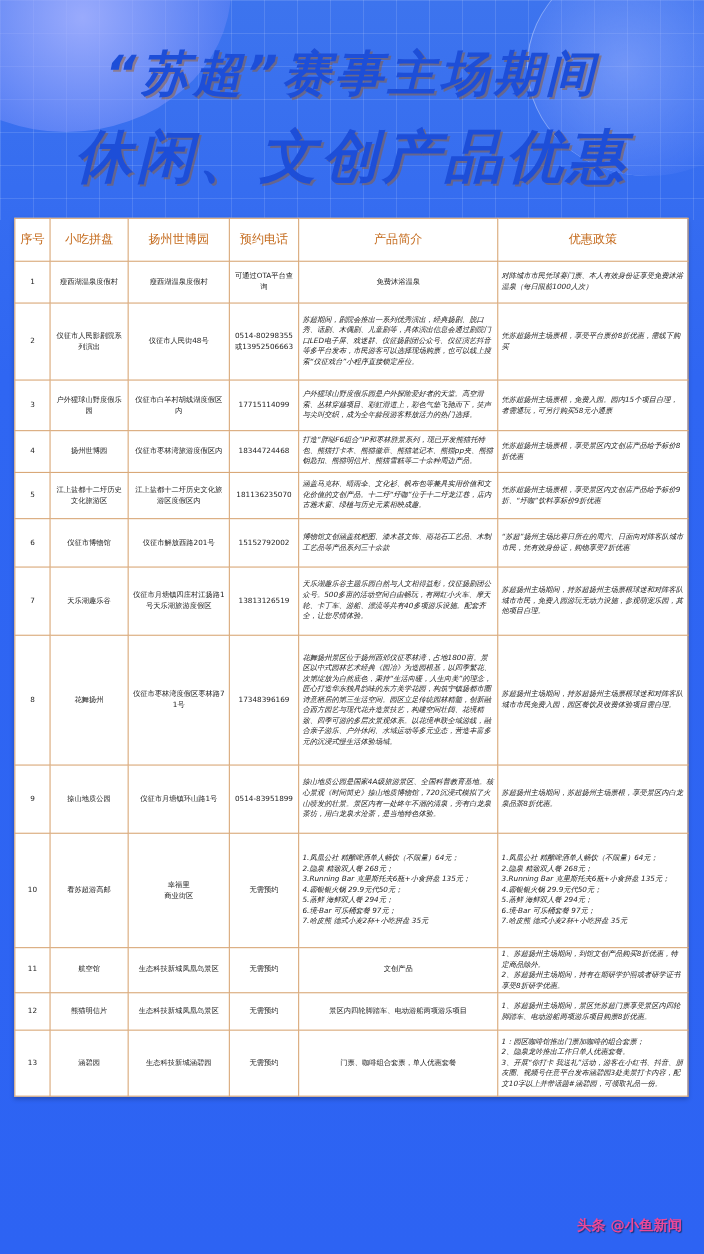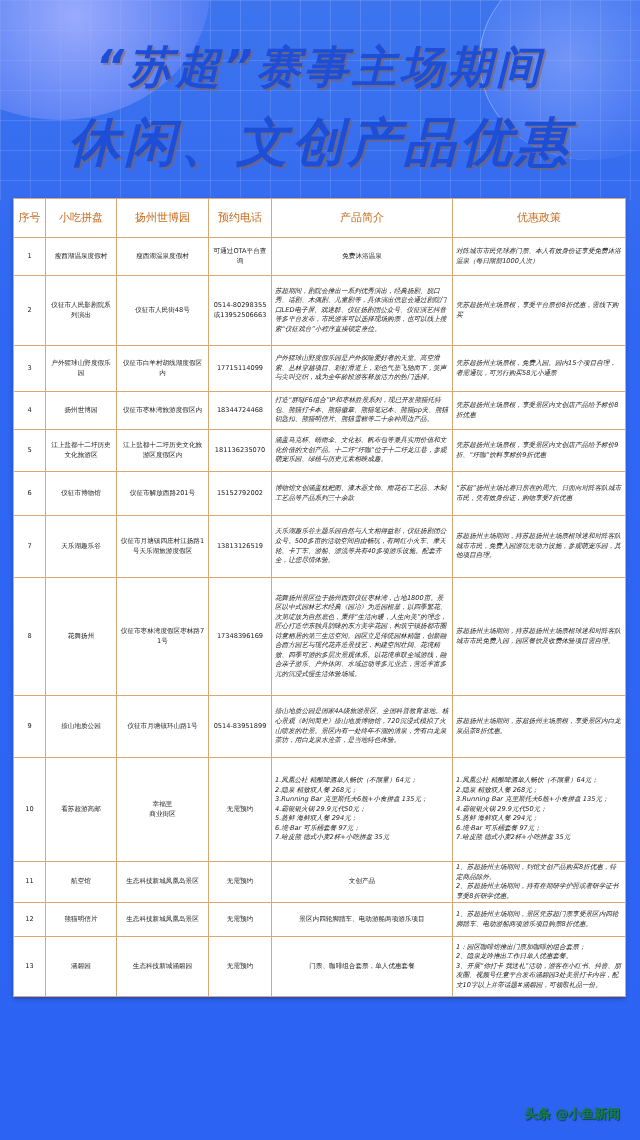--- a/index.html
+++ b/index.html
@@ -57,21 +57,21 @@
   col.no { width: 32px; }
   col.name { width: 71px; }
   col.addr { width: 92px; }
   col.tel { width: 63px; }
   col.intro { width: 181px; }
   col.policy { width: 173px; }
   .pre { white-space: pre-line; }
 
   .watermark {
     position: absolute; right: 20px; top: 1105px;
-    color: #15803d; font-size: 13px; font-weight: bold;
+    color: #ec4899; font-size: 13px; font-weight: bold;
     text-shadow: 1px 1px 1px rgba(0,0,0,0.5);
     font-family: "DejaVu Sans", sans-serif;
   }
 </style>
 </head>
 <body>
 
 <div class="grid-bg"></div>
 <div class="orb-left"></div>
 <div class="orb-right"></div>
@@ -131,21 +131,21 @@
           <td class="c pre">仪征市枣林湾旅游度假区内</td>
           <td class="c pre">18344724468</td>
           <td class="l pre">打造“胖哒F6组合”IP和枣林胜景系列，现已开发熊猫托特包、熊猫打卡本、熊猫徽章、熊猫笔记本、熊猫pp夹、熊猫钥匙扣、熊猫明信片、熊猫雪糕等二十余种周边产品。</td>
           <td class="l pre">凭苏超扬州主场票根，享受景区内文创店产品给予标价8折优惠</td>
         </tr>
         <tr style="height: 42px;">
           <td class="c">5</td>
           <td class="c">江上盐都十二圩历史文化旅游区</td>
           <td class="c pre">江上盐都十二圩历史文化旅游区度假区内</td>
           <td class="c pre">181136235070</td>
-          <td class="l pre">涵盖马克杯、晴雨伞、文化衫、帆布包等兼具实用价值和文化价值的文创产品。十二圩“圩咖”位于十二圩龙江巷，参观萌宠乐园、绿植与历史元素相映成趣。</td>
+          <td class="l pre">涵盖马克杯、晴雨伞、文化衫、帆布包等兼具实用价值和文化价值的文创产品。十二圩“圩咖”位于十二圩龙江巷，店内古雅木窗、绿植与历史元素相映成趣。</td>
           <td class="l pre">凭苏超扬州主场票根，享受景区内文创店产品给予标价9折、“圩咖”饮料享标价9折优惠</td>
         </tr>
         <tr style="height: 44px;">
           <td class="c">6</td>
           <td class="c">仪征市博物馆</td>
           <td class="c pre">仪征市解放西路201号</td>
           <td class="c pre">15152792002</td>
           <td class="l pre">博物馆文创涵盖枕粑图、漆木器文饰、雨花石工艺品、木制工艺品等产品系列三十余款</td>
           <td class="l pre">“苏超”扬州主场比赛日所在的周六、日面向对阵客队城市市民，凭有效身份证，购物享受7折优惠</td>
         </tr>

